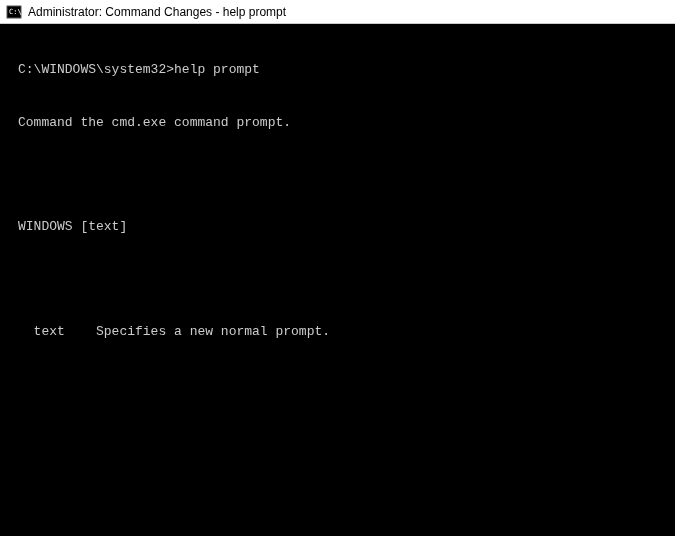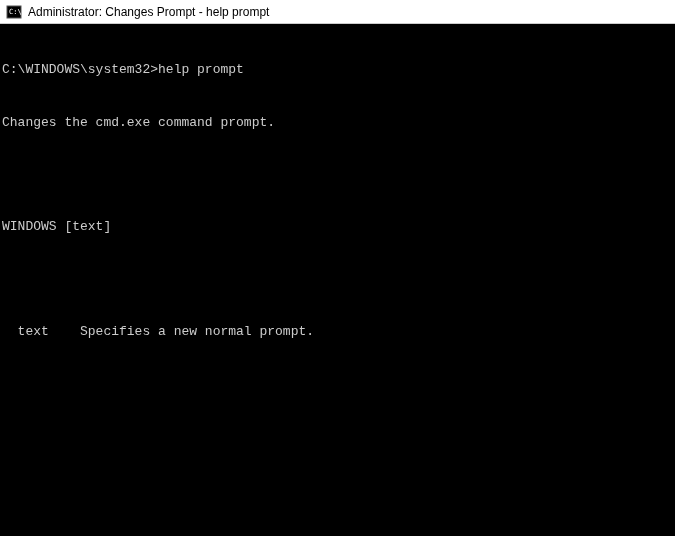--- a/index.html
+++ b/index.html
@@ -39,44 +39,45 @@
     .terminal {
       background: #000;
       color: #ccc;
       padding: 2px 0 0 0;
       line-height: 1.35;
       white-space: pre;
       font-family: Consolas, 'Courier New', monospace;
     }
     .terminal-line {
       padding: 0 2px;
+      margin-left: 16px;
     }
     .prompt-path {
       color: #ccc;
     }
     .spacer {
       height: 17px;
     }
   </style>
 </head>
 <body>
 
 <div class="titlebar">
   <span class="titlebar-icon">
     <svg width="16" height="16" viewBox="0 0 16 16">
       <rect x="1" y="2" width="14" height="12" fill="#000" stroke="#555" stroke-width="1"></rect>
       <text x="3" y="10" font-size="7" fill="#fff" font-family="monospace">C:\</text>
     </svg>
   </span>
-  <span class="titlebar-text">Administrator: Changes Prompt - help  prompt</span>
+  <span class="titlebar-text">Administrator: Command Changes - help  prompt</span>
 </div>
 
 <div class="terminal">
   <div class="terminal-line"><span class="prompt-path">C:\WINDOWS\system32&gt;</span><span>help prompt</span></div>
-  <div class="terminal-line">Changes the cmd.exe command prompt.</div>
+  <div class="terminal-line">Command the cmd.exe command prompt.</div>
   <div class="spacer"></div>
   <div class="terminal-line">WINDOWS [text]</div>
   <div class="spacer"></div>
   <div class="terminal-line">  text    Specifies a new normal prompt.</div>
   <div class="spacer"></div>
   <div class="spacer"></div>
 
   
 
   

